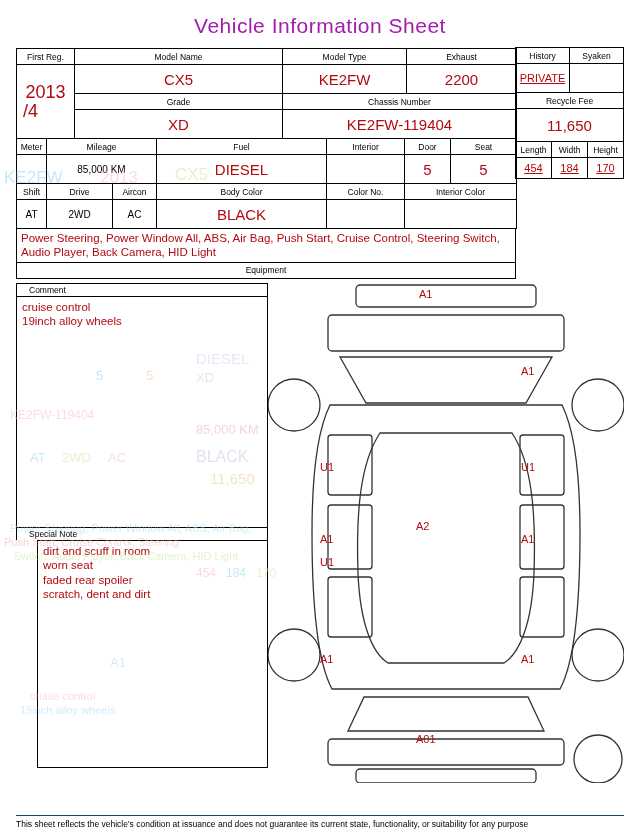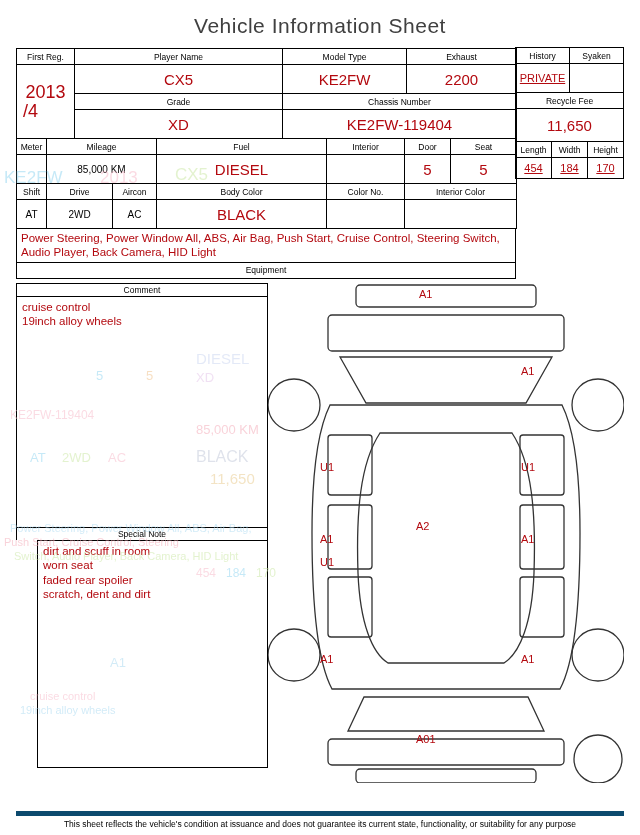--- a/index.html
+++ b/index.html
@@ -21,21 +21,21 @@
     height: 835px;
     box-sizing: border-box;
   }
   .title {
     text-align: center;
     font-size: 21px;
     font-weight: normal;
     letter-spacing: 0.5px;
     padding-top: 14px;
     padding-bottom: 10px;
-    color: #404040;
+    color: #a21caf;
   }
   .wrap {
     padding: 0 16px;
     box-sizing: border-box;
   }
   table {
     border-collapse: collapse;
     width: 100%;
     table-layout: fixed;
   }
@@ -83,44 +83,42 @@
     width: 252px;
     box-sizing: border-box;
   }
   .bright {
     flex: 1;
     position: relative;
   }
   .boxhdr {
     border: 1px solid #000;
     border-bottom: none;
-    text-align: center;
     font-size: 8.5px;
-    padding: 1px 4px;
+    padding: 1px 12px;
   }
   .boxbody {
     border: 1px solid #000;
     box-sizing: border-box;
     padding: 3px 5px;
     color: #b3090f;
     font-size: 11.5px;
     line-height: 1.25;
     white-space: pre-line;
   }
   .comment-body { height: 232px; }
   .note-body { height: 228px; margin-left: 21px; }
 
   .footer {
     position: absolute;
     left: 16px;
     right: 16px;
     bottom: 6px;
-    border-top: 5px solid #0c4a6e;
+    border-top: 1px solid #0c4a6e;
     font-size: 8.5px;
-    text-align: center;
     padding-top: 3px;
     color: #000;
   }
 
   
   .wm {
     position: absolute;
     font-family: "Liberation Sans", sans-serif;
     pointer-events: none;
     white-space: nowrap;
@@ -162,21 +160,21 @@
         <table>
           <colgroup>
             <col style="width:58px">
               <col style="width:208px">
               <col style="width:124px">
               <col style="width:110px">
           </colgroup>
           <tbody>
               <tr>
             <td class="hdr" rowspan="1">First Reg.</td>
-            <td class="hdr">Player Name</td>
+            <td class="hdr">Model Name</td>
             <td class="hdr">Model Type</td>
             <td class="hdr">Exhaust</td>
           </tr>
           <tr>
             <td rowspan="3" style="padding:0;">
               <div class="val-red-lg" style="line-height:1.05;">2013</div>
               <div class="val-red-lg" style="line-height:1.05;text-align:left;padding-left:6px;">/4</div>
             </td>
             <td class="tall val-red">CX5</td>
             <td class="tall val-red">KE2FW</td>

